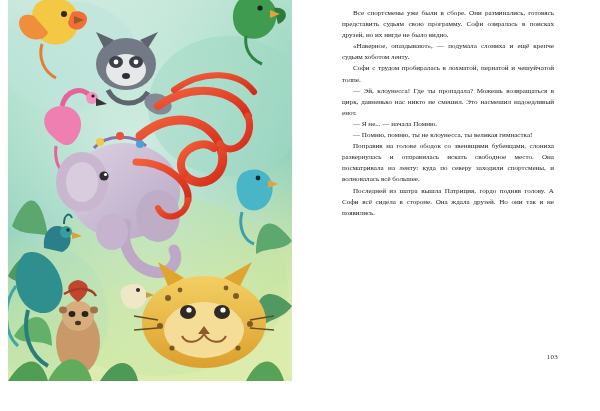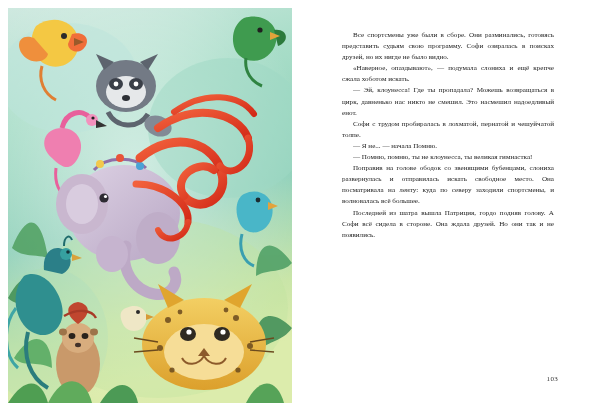--- a/index.html
+++ b/index.html
@@ -12,20 +12,21 @@
     height: 411px;
     font-family: "Liberation Serif", serif;
     overflow: hidden;
   }
   .spread {
     position: relative;
     width: 600px;
     height: 389px;
     display: flex;
     background: #ec4899;
+    align-items: flex-end;
   }
 
   
   .page-left {
     position: relative;
     width: 300px;
     height: 411px;
     overflow: hidden;
     background: #ffffff;
   }
@@ -268,23 +269,23 @@
           <path d="M92 395 C 108 368, 126 374, 130 395 Z" fill="#4c9a55"></path>
           <path d="M238 395 C 252 366, 270 372, 276 395 Z" fill="#56a358"></path>
         </g>
       </svg>
     </div>
   </div>
 
   <div class="page-right">
     <div class="text-col">
       <p class="para">Все спортсмены уже были в сборе. Они разминались, готовясь представить судьям свою программу. Софи озиралась в поисках друзей, но их нигде не было видно.</p>
-      <p class="para">«Наверное, опаздывают», — подумала слониха и ещё крепче сжала хоботом искать.</p>
+      <p class="para">«Наверное, опаздывают», — подумала слониха и ещё крепче судьям хоботом ленту.</p>
+      <p class="para">Софи с трудом пробиралась в лохматой, пернатой и чешуйчатой толпе.</p>
       <p class="para">— Эй, клоунесса! Где ты пропадала? Можешь возвращаться в цирк, давненько нас никто не смешил. Это насмешил надоедливый енот.</p>
-      <p class="para">Софи с трудом пробиралась в лохматой, пернатой и чешуйчатой толпе.</p>
       <p class="para">— Я не... — начала Помню.</p>
       <p class="para">— Помню, помню, ты не клоунесса, ты великая гимнастка!</p>
       <p class="para">Поправив на голове ободок со звенящими бубенцами, слониха развернулась и отправилась искать свободное место. Она посматривала на ленту: куда по северу заходили спортсмены, и волновалась всё большее.</p>
       <p class="para">Последней из шатра вышла Патриция, гордо подняв голову. А Софи всё сидела в стороне. Она ждала друзей. Но они так и не появились.</p>
     </div>
     <div class="folio">103</div>
   </div>
 
 </div>
 

